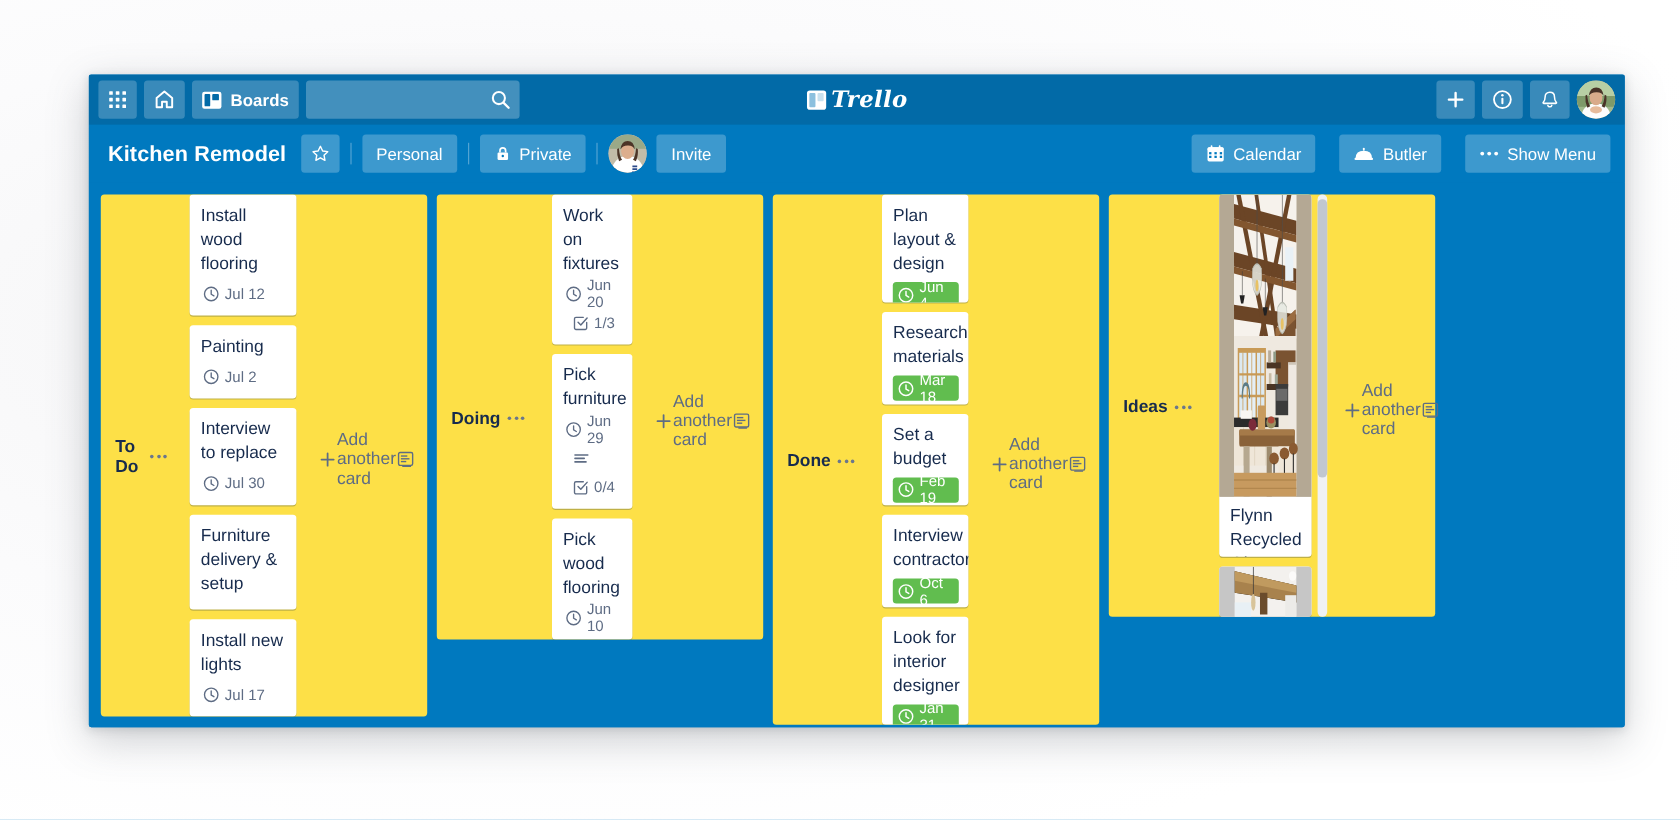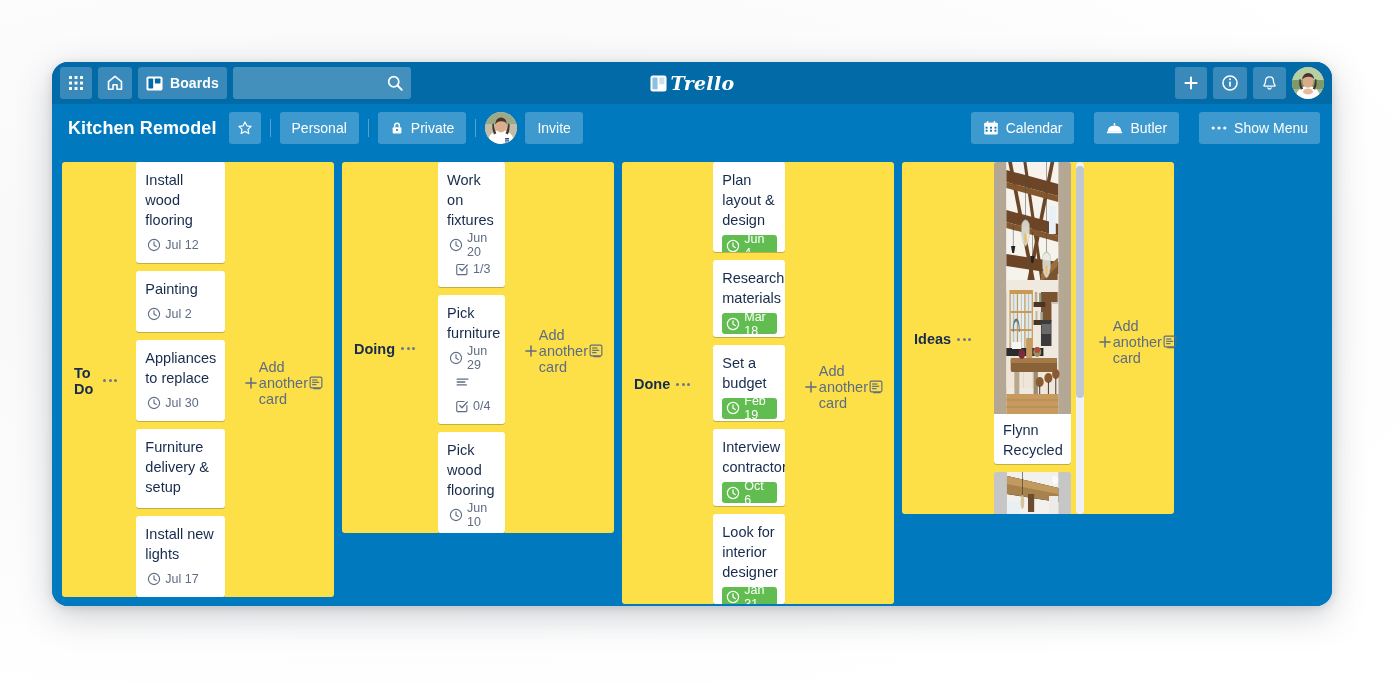--- a/index.html
+++ b/index.html
@@ -9,23 +9,23 @@
     font-family: "Liberation Sans", sans-serif;
     overflow: hidden;
   }
   body {
     background: radial-gradient(ellipse at 30% 40%, #f4f4f5 0%, #fbfbfc 45%, #ffffff 80%);
   }
 
   
   .window {
     position: absolute;
-    left: 52px; top: 62px;
+    left: 74px; top: 62px;
     width: 1280px; height: 544px;
-    border-radius: 16px;
+    border-radius: 2px;
     overflow: hidden;
     box-shadow: 0 10px 34px rgba(80,86,96,0.28), 0 2px 8px rgba(80,86,96,0.18);
     background: #0079bf;
   }
 
   
   .topnav {
     position: relative;
     height: 42px;
     background: #026aa7;
@@ -535,21 +535,21 @@
               <svg width="14" height="14" viewBox="0 0 16 16">
                 <circle cx="8" cy="8" r="6.4" fill="none" stroke="#5e6c84" stroke-width="1.3"></circle>
                 <path d="M8 4.4 V8.2 l2.6 1.6" fill="none" stroke="#5e6c84" stroke-width="1.3" stroke-linecap="round"></path>
               </svg>
               <span class="bt">Jul 2</span>
             </span>
           </div>
         </div>
 
         <div class="card">
-          <div class="card-title">Appliances to replace</div>
+          <div class="card-title">Interview to replace</div>
           <div class="badges">
             <span class="badge plain">
               <svg width="14" height="14" viewBox="0 0 16 16">
                 <circle cx="8" cy="8" r="6.4" fill="none" stroke="#5e6c84" stroke-width="1.3"></circle>
                 <path d="M8 4.4 V8.2 l2.6 1.6" fill="none" stroke="#5e6c84" stroke-width="1.3" stroke-linecap="round"></path>
               </svg>
               <span class="bt">Jul 30</span>
             </span>
           </div>
         </div>

